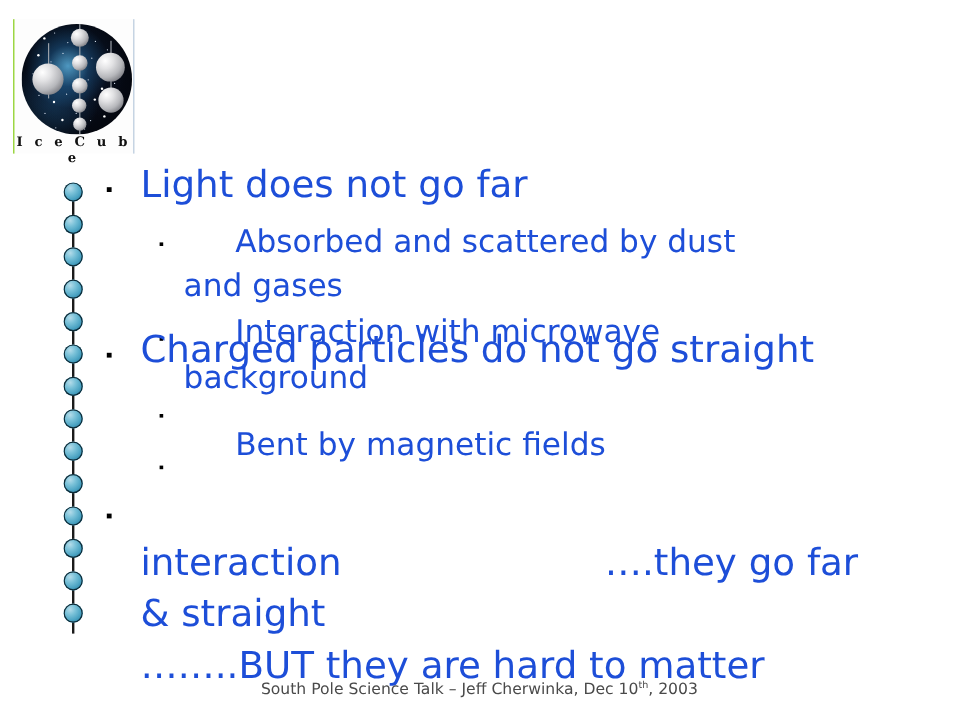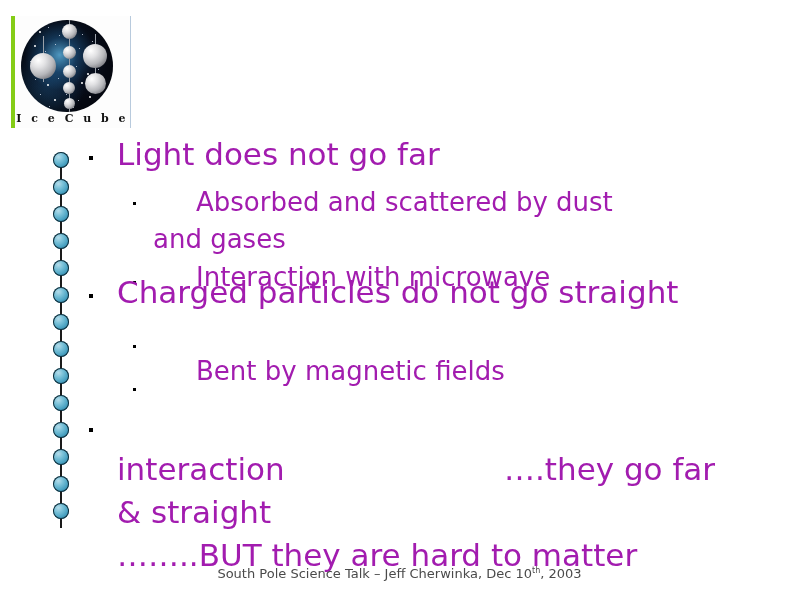--- a/index.html
+++ b/index.html
@@ -16,25 +16,25 @@
     height: 600px;
     background: #ffffff;
     overflow: hidden;
   }
 
   
   #logo {
     position: absolute;
     left: 11px;
     top: 16px;
-    width: 120px;
+    width: 101px;
     height: 112px;
     background: #fdfdfd;
     border-right: 1px solid #b8cadd;
-    border-left: 4px solid #84cc16;
+    border-left: 1px solid #84cc16;
     box-sizing: border-box;
   }
   #logo-disc {
     position: absolute;
     left: 6px;
     top: 4px;
     width: 92px;
     height: 92px;
     border-radius: 50%;
     background:
@@ -99,21 +99,21 @@
     top: 14px;
     width: 540px;
     text-align: center;
     font-size: 42px;
     line-height: 1.21;
     color: #000000;
     letter-spacing: -0.3px;
   }
 
   
-  .line { position: absolute; color: #a21caf; white-space: pre; }
+  .line { position: absolute; color: #1d4ed8; white-space: pre; }
   .l1 { font-size: 31px; }
   .l2 { font-size: 26px; }
 
   .dot1 {
     position: absolute;
     width: 4px; height: 4px;
     background: #000000;
   }
   .dot2 {
     position: absolute;
@@ -212,20 +212,21 @@
 
   <span class="dot1" style="left:89px;top:156px"></span>
   <div class="line l1" style="left:117px;top:136px">Light does not go far</div>
 
   <span class="dot2" style="left:133px;top:202px"></span>
   <div class="line l2" style="left:196px;top:187px">Absorbed and scattered by dust</div>
   <div class="line l2" style="left:153px;top:224px">and gases</div>
 
   <span class="dot2" style="left:133px;top:281px"></span>
   <div class="line l2" style="left:196px;top:262px">Interaction with microwave</div>
+  <div class="line l2" style="left:153px;top:300px">background</div>
 
   <span class="dot1" style="left:89px;top:294px"></span>
   <div class="line l1" style="left:117px;top:274px">Charged particles do not go straight</div>
 
   <span class="dot2" style="left:133px;top:345px"></span>
 
   <span class="dot2" style="left:133px;top:388px"></span>
   <div class="line l2" style="left:196px;top:356px">Bent by magnetic fields</div>
 
   <span class="dot1" style="left:89px;top:428px"></span>

